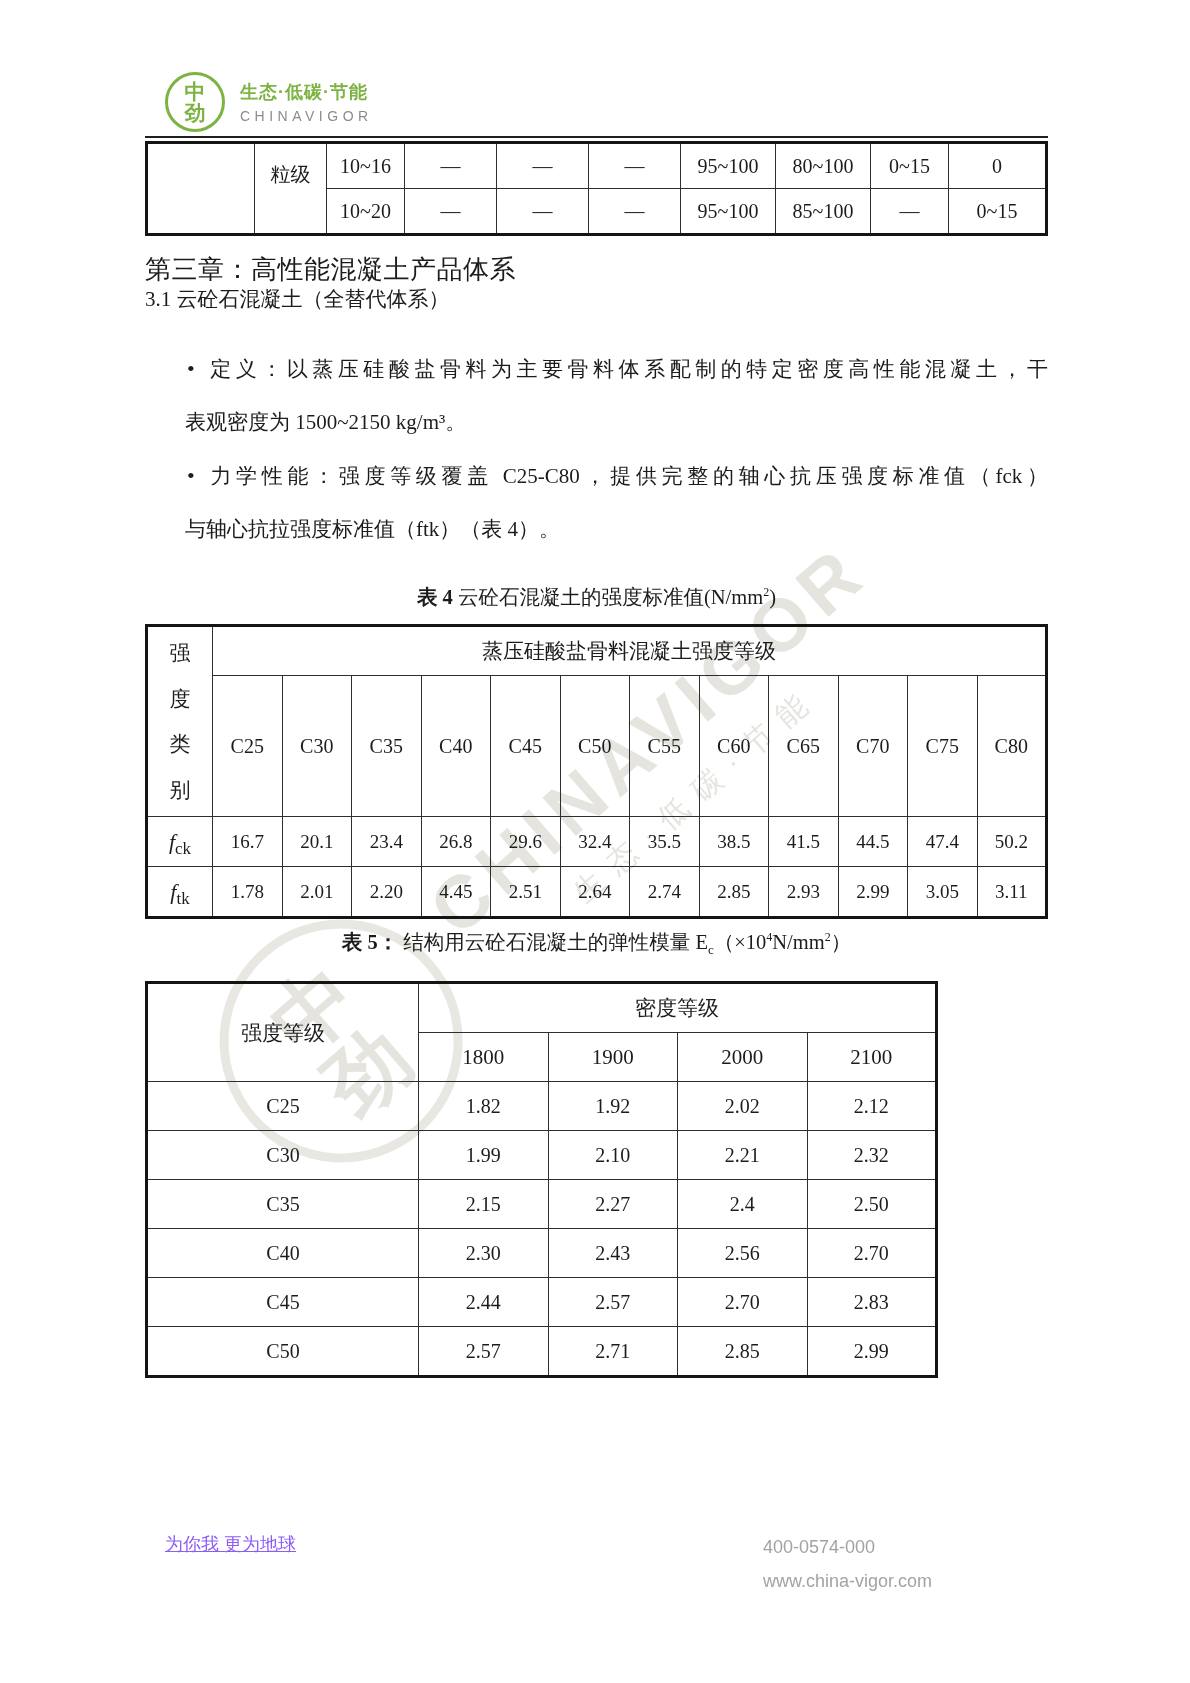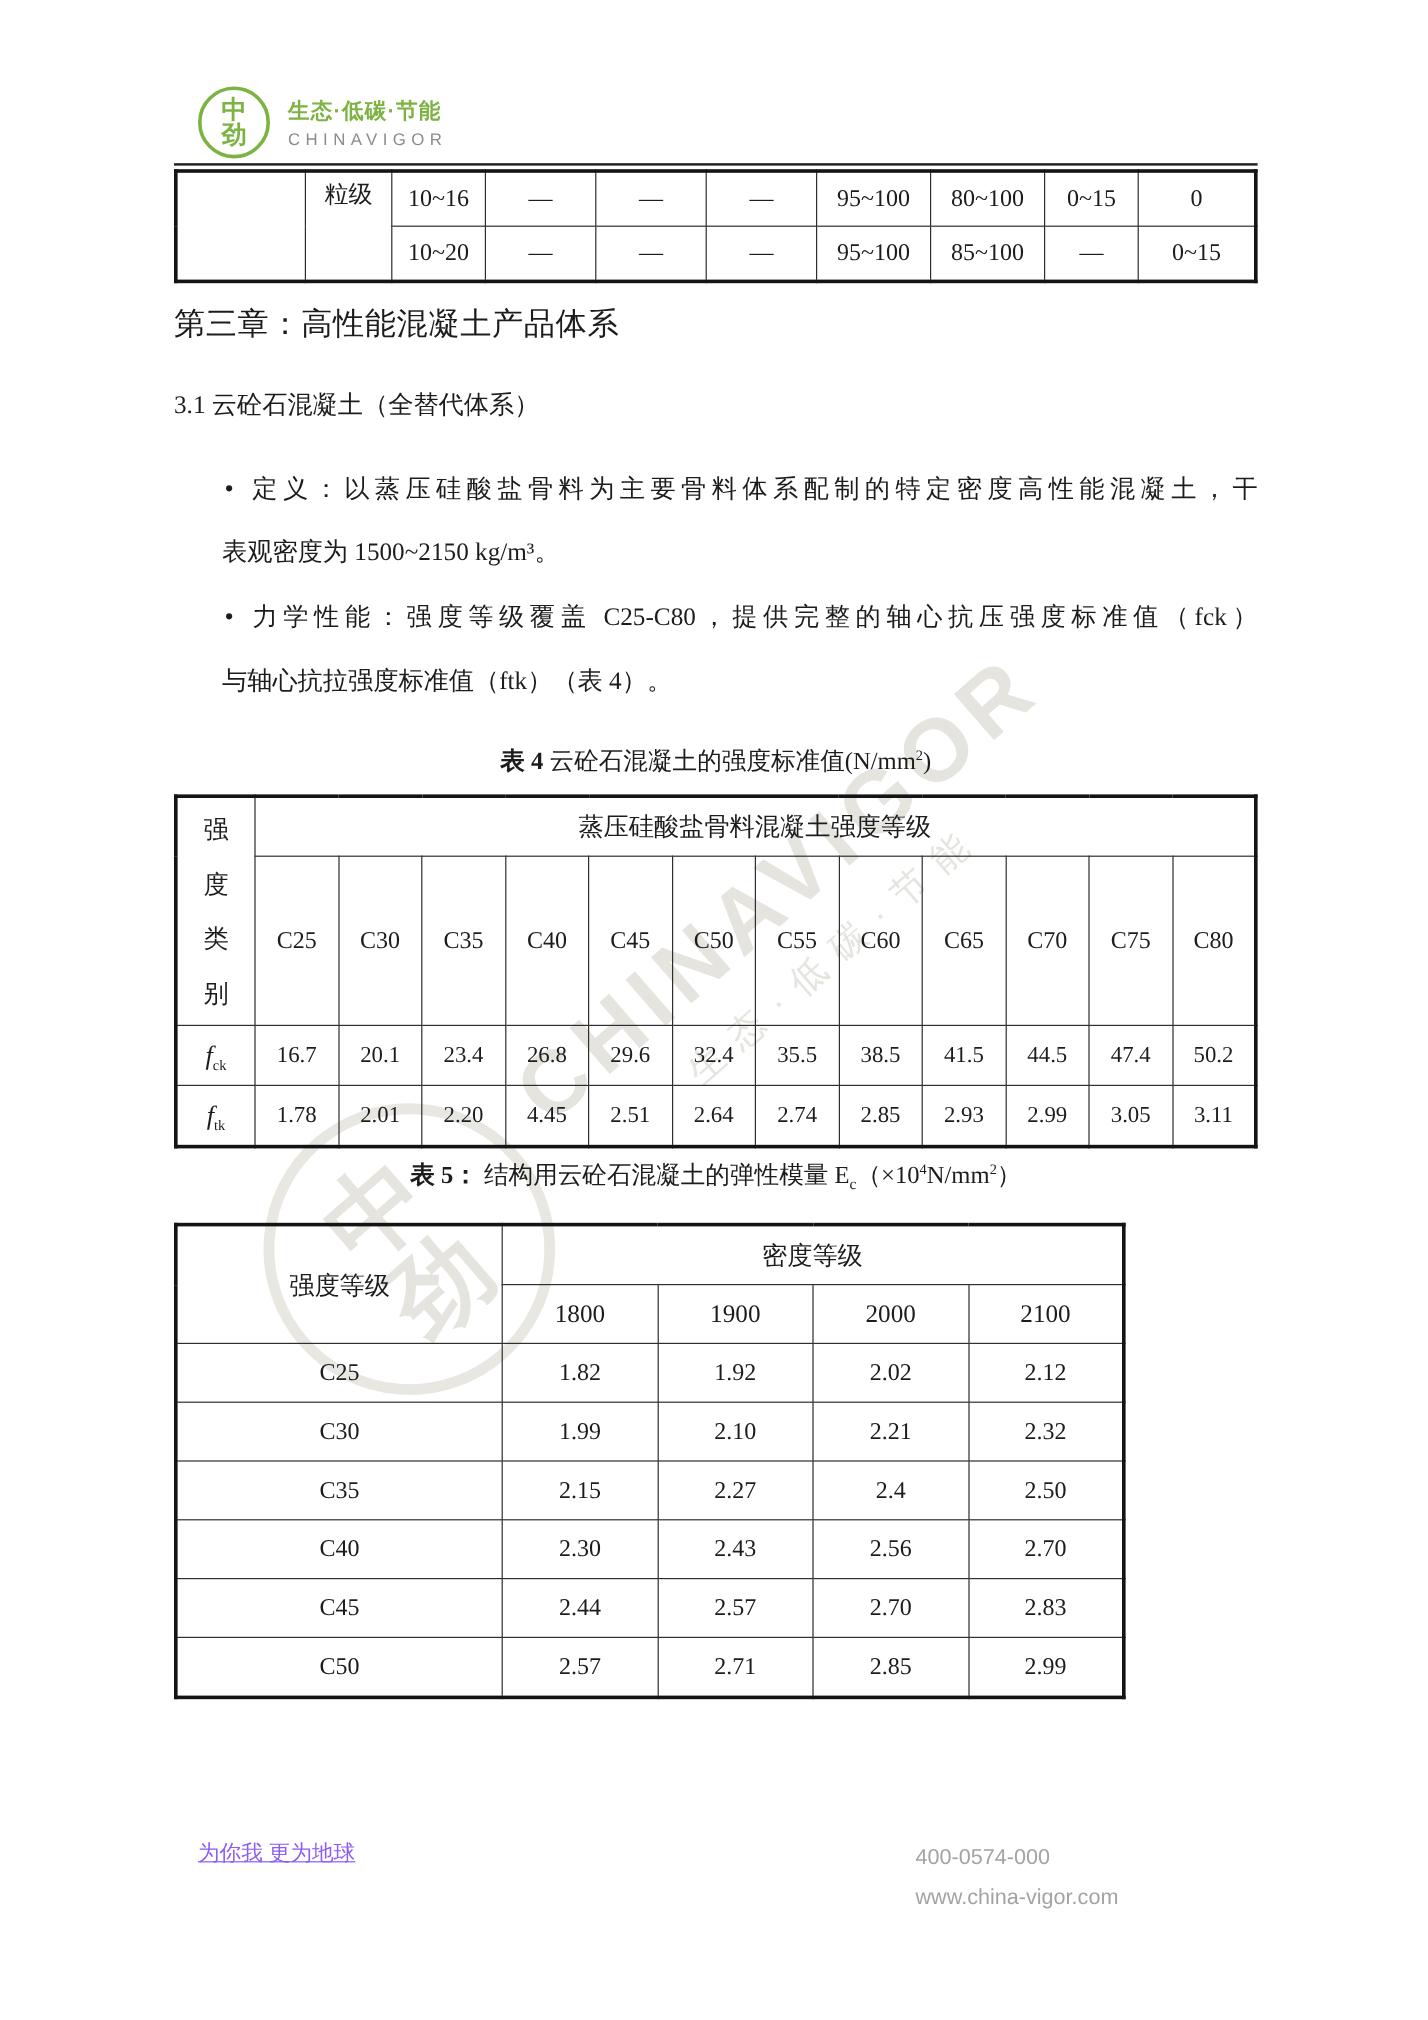--- a/index.html
+++ b/index.html
@@ -41,25 +41,25 @@
   .header-rule{margin-top:4px;border-bottom:2px solid #1f1f1f;height:0;}
 
   
   table{border-collapse:collapse;table-layout:fixed;}
   td{border:1px solid #2e2e2e;text-align:center;vertical-align:middle;padding:0;overflow:hidden;}
   .t-top,.t4,.t5{border:3px solid #141414;}
 
   
   .t-top{width:100%;margin-top:3px;font-size:20px;}
   .t-top td{height:44px;}
-  .t-top td.lj{vertical-align:top;padding-top:4px;margin-left:25px;}
+  .t-top td.lj{vertical-align:top;padding-top:17px;margin-left:25px;}
 
   
   .chapter{margin-top:18px;font-family:"Liberation Sans", sans-serif;font-weight:normal;font-size:26px;line-height:30px;letter-spacing:0.5px;}
-  .section{margin-top:38px;font-size:21px;line-height:30px;}
+  .section{font-size:21px;line-height:30px;}
   .bullets1{margin-top:28px;margin-left:40px;}
   .bline{font-size:21px;line-height:53px;}
   .bline.first{text-align:justify;text-align-last:justify;padding-left:2px;}
   .bline.first::before{content:"\2022\2002";font-size:22px;}
 
   
   .cap{text-align:center;font-size:20.5px;line-height:30px;}
   .cap4{margin-top:26px;}
   .cap5{margin-top:8px;}
   .cap b{font-weight:bold;}
@@ -67,21 +67,21 @@
   .cap sub{font-size:13px;vertical-align:sub;line-height:0;}
 
   
   .t4{width:100%;margin-top:12px;}
   .t4 .h1 td{height:48px;font-size:21px;}
   .t4 .h2 td{height:140px;font-size:20px;}
   .t4 .dr td{height:49px;font-size:19px;}
   .t4 .corner{vertical-align:middle;}
   .vchars{display:flex;flex-direction:column;justify-content:space-around;align-items:center;height:182px;font-size:21px;}
   .flabel i{font-family:"Liberation Serif", serif;font-style:italic;font-size:22px;}
-  .flabel sub{font-size:12px;vertical-align:sub;line-height:0;}
+  .flabel sub{font-size:17px;vertical-align:sub;line-height:0;}
 
   
   .t5{width:793px;margin-top:24px;}
   .t5 td{font-size:20px;}
   .t5 .h td{height:48px;font-size:21px;}
   .t5 .dr td{height:48px;}
 
   
   .footer-slogan{position:absolute;z-index:2;left:165px;top:1532px;font-family:"Liberation Sans", sans-serif;font-size:18px;color:#8b5cf6;text-decoration:underline;}
   .footer-right{position:absolute;z-index:2;right:258px;top:1537px;text-align:left;font-family:"Liberation Sans", sans-serif;font-size:18px;color:#a3a3a3;}

